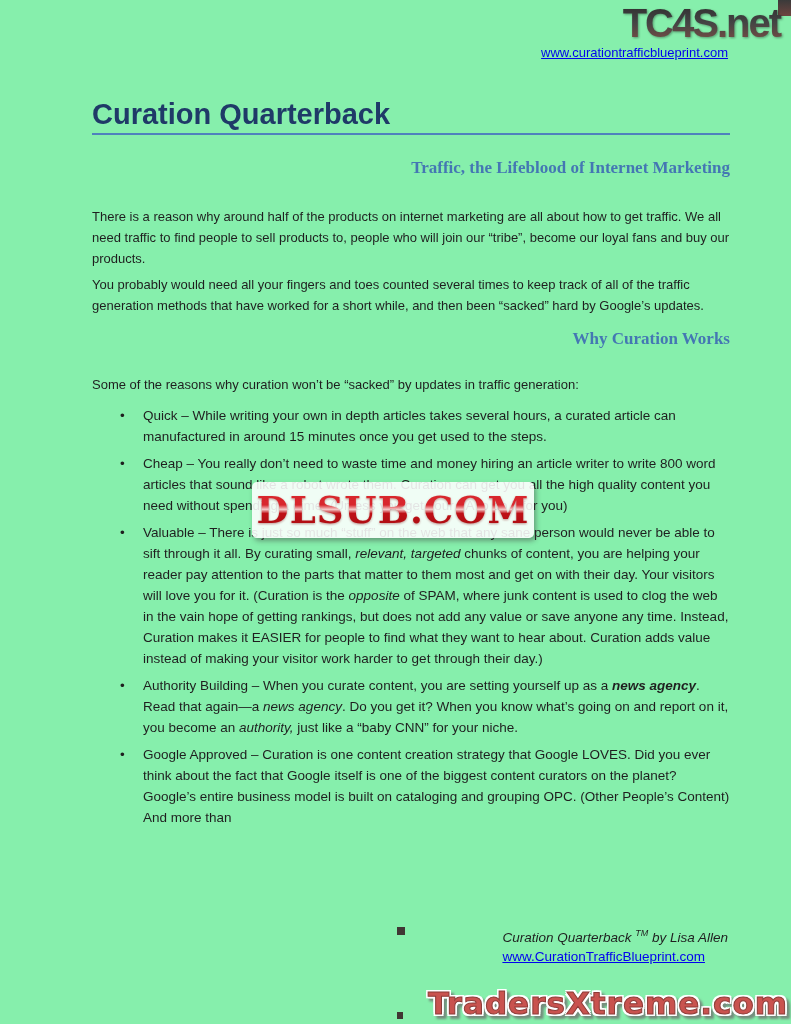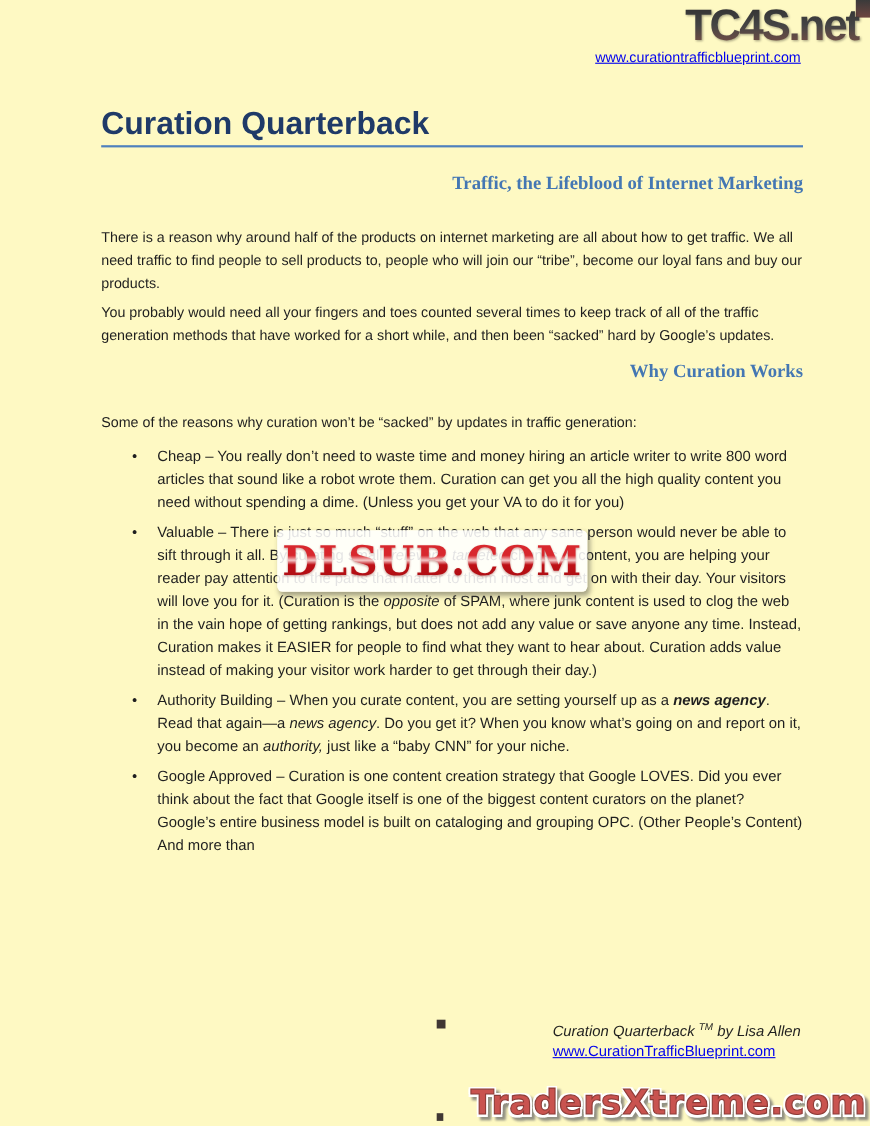--- a/index.html
+++ b/index.html
@@ -1,20 +1,20 @@
 <!DOCTYPE html>
 <html><head>
 <meta charset="utf-8">
 <style>
   html, body { margin: 0; padding: 0; background: #ffffff; }
   .page {
     position: relative;
     width: 791px;
     height: 1024px;
-    background: #fef9c3;
+    background: #86efac;
     overflow: hidden;
     font-family: "Liberation Sans", sans-serif;
     color: #1f1f1f;
   }
 
   
   .header { text-align: right; padding-top: 3px; }
   .logo-tc4s {
     display: inline-block;
     padding-right: 11px;
@@ -197,20 +197,21 @@
     <h2 class="h-blue h-traffic">Traffic, the Lifeblood of Internet Marketing</h2>
 
     <p class="first-para">There is a reason why around half of the products on internet marketing are all about how to get traffic. We all need traffic to find people to sell products to, people who will join our “tribe”, become our loyal fans and buy our products.</p>
     <p>You probably would need all your fingers and toes counted several times to keep track of all of the traffic generation methods that have worked for a short while, and then been “sacked” hard by Google’s updates.</p>
 
     <h2 class="h-blue h-why">Why Curation Works</h2>
 
     <p class="intro-line">Some of the reasons why curation won’t be “sacked” by updates in traffic generation:</p>
 
     <ul class="bullets">
+      <li><span>Quick – While writing your own in depth articles takes several hours, a curated article can manufactured in around 15 minutes once you get used to the steps.</span></li>
       <li><span>Cheap – You really don’t need to waste time and money hiring an article writer to write 800 word articles that sound like a robot wrote them. Curation can get you all the high quality content you need without spending a dime. (Unless you get your VA to do it for you)</span></li>
       <li><span>Valuable – There is just so much “stuff” on the web that any sane person would never be able to sift through it all. By curating small, </span><span class="seg-i">relevant, targeted</span><span> chunks of content, you are helping your reader pay attention to the parts that matter to them most and get on with their day. Your visitors will love you for it. (Curation is the </span><span class="seg-i">opposite</span><span> of SPAM, where junk content is used to clog the web in the vain hope of getting rankings, but does not add any value or save anyone any time. Instead, Curation makes it EASIER for people to find what they want to hear about. Curation adds value instead of making your visitor work harder to get through their day.)</span></li>
       <li><span>Authority Building – When you curate content, you are setting yourself up as a </span><span class="seg-bi">news agency</span><span>. Read that again—a </span><span class="seg-i">news agency</span><span>. Do you get it? When you know what’s going on and report on it, you become an </span><span class="seg-i">authority,</span><span> just like a “baby CNN” for your niche.</span></li>
       <li><span>Google Approved – Curation is one content creation strategy that Google LOVES. Did you ever think about the fact that Google itself is one of the biggest content curators on the planet? Google’s entire business model is built on cataloging and grouping OPC. (Other People’s Content) And more than</span></li>
     </ul>
   </div>
 
   <div class="watermark">
     <span class="watermark-text">DLSUB.COM</span>
   </div>

